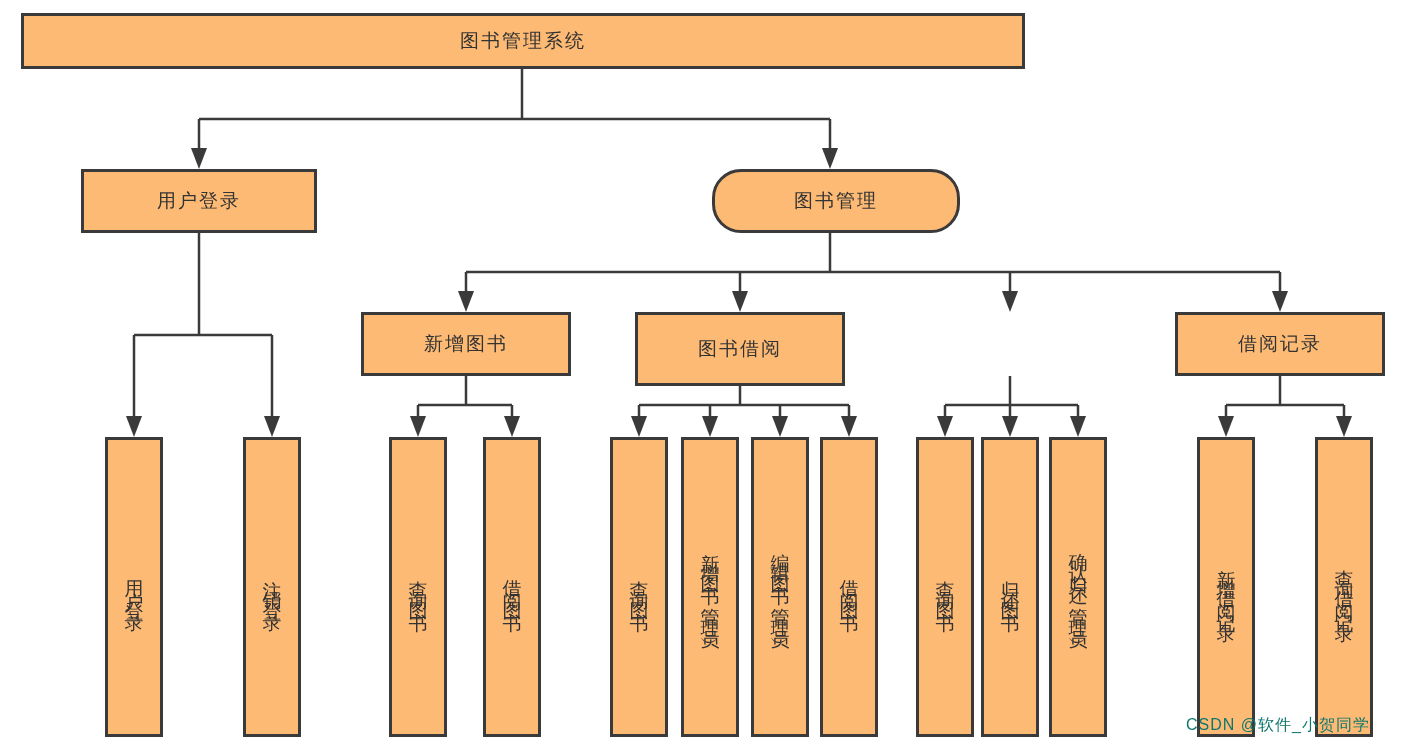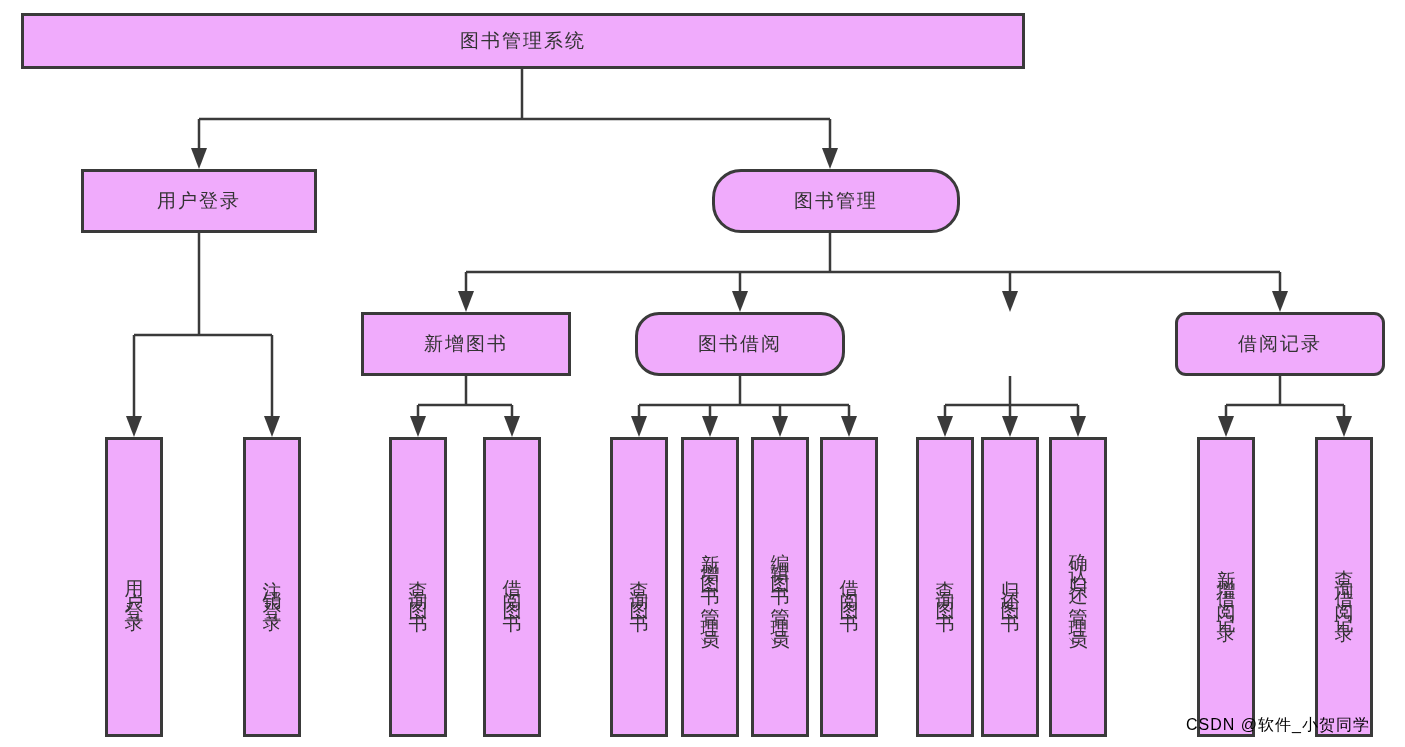--- a/index.html
+++ b/index.html
@@ -6,21 +6,21 @@
   #canvas{
     position:relative;
     width:1405px;height:747px;
     background:#ffffff;
     font-family:"Liberation Sans",sans-serif;
     overflow:hidden;
   }
   #connectors{position:absolute;left:0;top:0;width:1405px;height:747px;}
   .box{
     position:absolute;
-    background:#f0abfc;
+    background:#fdba74;
     border:3px solid #3a3a3a;
     box-sizing:border-box;
     display:flex;align-items:center;justify-content:center;
     color:#333333;
     font-size:19px;
     letter-spacing:2px;
     text-align:center;
   }
   .vbox{
     writing-mode:vertical-rl;
@@ -28,36 +28,36 @@
     letter-spacing:11px;
     font-size:19px;
   }
   
   .b-root{left:21px;top:13px;width:1004px;height:56px;}
   
   .b-l2a{left:81px;top:169px;width:236px;height:64px;}
   .b-l2b{left:712px;top:169px;width:248px;height:64px;border-radius:29px;}
   
   .b-l3a{left:361px;top:312px;width:210px;height:64px;}
-  .b-l3b{left:635px;top:312px;width:210px;height:64px;border-radius:24px;}
+  .b-l3b{left:635px;top:312px;width:210px;height:74px;}
   .b-l3c{left:905px;top:312px;width:210px;height:64px;}
-  .b-l3d{left:1175px;top:312px;width:210px;height:64px;border-radius:11px;}
+  .b-l3d{left:1175px;top:312px;width:210px;height:64px;}
   
   .leaf{top:437px;width:58px;height:300px;}
   .b-a1{left:105px;} .b-a2{left:243px;}
   .b-b1{left:389px;} .b-b2{left:483px;}
   .b-c1{left:610px;} .b-c2{left:681px;} .b-c3{left:751px;} .b-c4{left:820px;}
   .b-d1{left:916px;} .b-d2{left:981px;} .b-d3{left:1049px;}
   .b-e1{left:1197px;} .b-e2{left:1315px;}
   .watermark{
     position:absolute;
     left:1186px;top:715px;
     font-size:16px;
     letter-spacing:1px;
-    color:#000000;
+    color:#0f766e;
     white-space:nowrap;
     z-index:5;
   }
 </style>
 </head>
 <body>
 
 <div id="canvas">
 
   <svg id="connectors" viewBox="0 0 1405 747" xmlns="http://www.w3.org/2000/svg">

